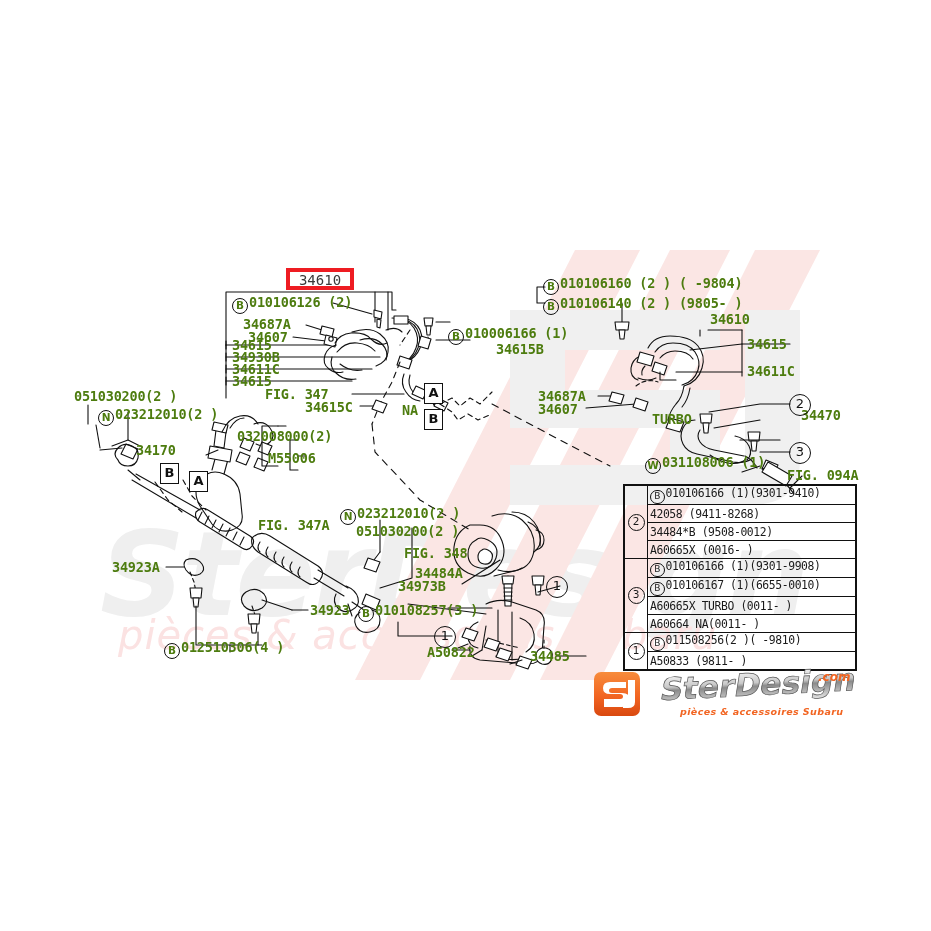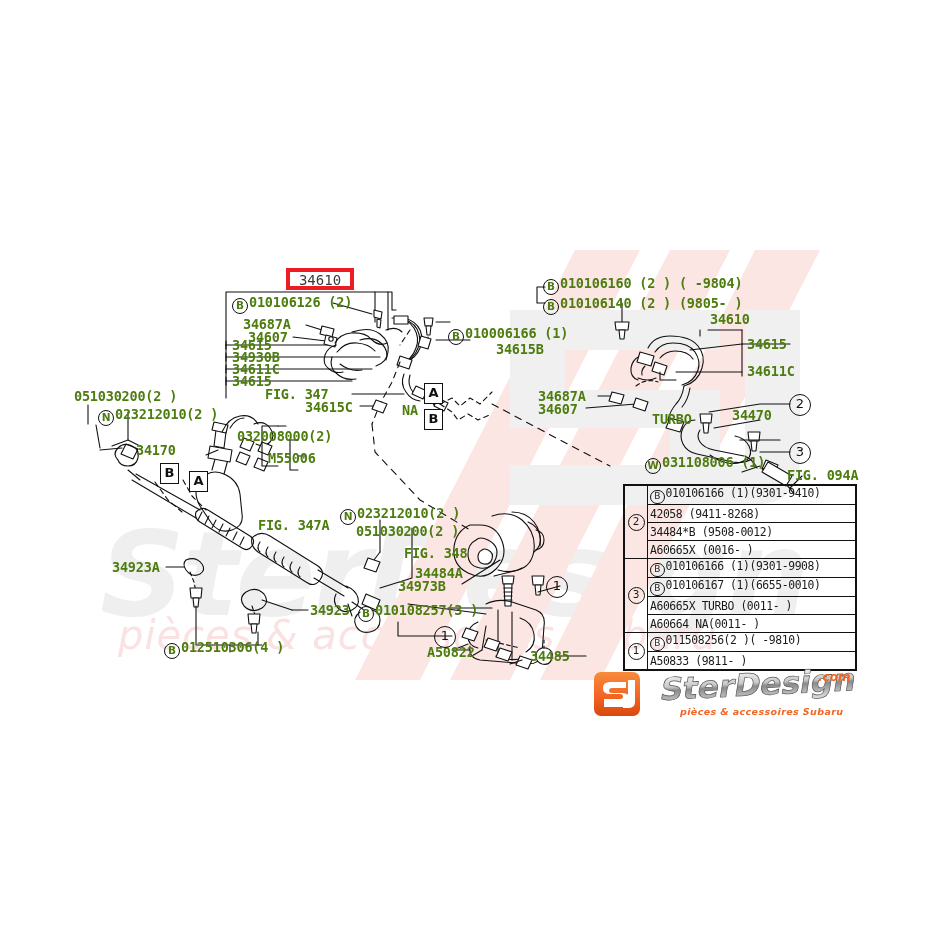--- a/index.html
+++ b/index.html
@@ -384,21 +384,21 @@
 
   <div class="lbl" style="left:543px;top:277px;"><span class="circ">B</span><span>010106160 (2 ) (  -9804)</span></div>
   <div class="lbl" style="left:543px;top:297px;"><span class="circ">B</span><span>010106140 (2 ) (9805-  )</span></div>
   <div class="lbl" style="left:710px;top:313px;">34610</div>
   <div class="lbl" style="left:747px;top:338px;">34615</div>
   <div class="lbl" style="left:747px;top:365px;">34611C</div>
 
   <div class="lbl" style="left:538px;top:390px;">34687A</div>
   <div class="lbl" style="left:538px;top:403px;">34607</div>
   <div class="lbl" style="left:652px;top:413px;">TURBO</div>
-  <div class="lbl" style="left:732px;top:409px;">34470</div>
+  <div class="lbl" style="left:801px;top:409px;">34470</div>
   <div class="lbl" style="left:645px;top:456px;"><span class="circ">W</span><span>031108006 (1)</span></div>
   <div class="lbl" style="left:787px;top:469px;">FIG. 094A</div>
 
   <div class="lbl" style="left:74px;top:390px;">051030200(2 )</div>
   <div class="lbl" style="left:98px;top:408px;"><span class="circ">N</span><span>023212010(2 )</span></div>
   <div class="lbl" style="left:136px;top:444px;">34170</div>
   <div class="lbl" style="left:237px;top:430px;">032008000(2)</div>
   <div class="lbl" style="left:268px;top:452px;">M55006</div>
   <div class="lbl" style="left:258px;top:519px;">FIG. 347A</div>
 

